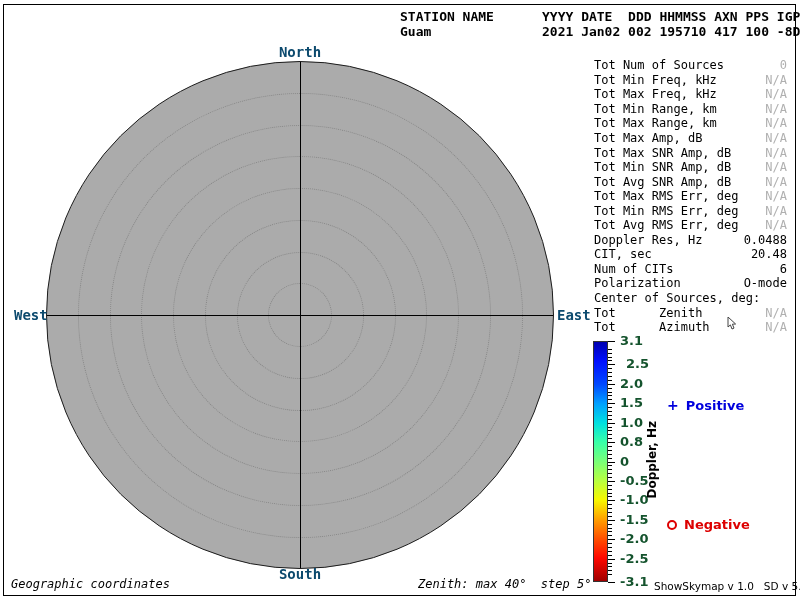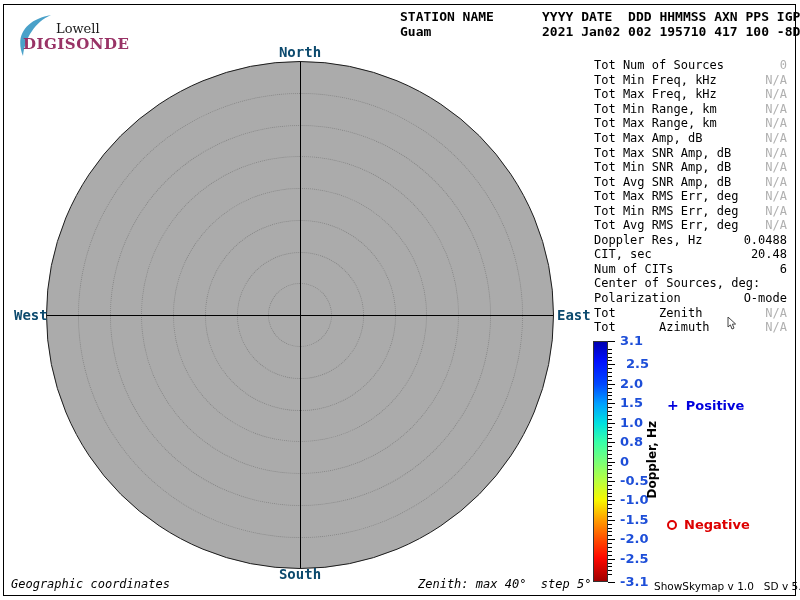--- a/index.html
+++ b/index.html
@@ -50,21 +50,21 @@
   
   .cbar{position:absolute;left:589px;top:336px;width:15px;height:241px;border:1px solid #333;box-sizing:border-box;
         background:linear-gradient(to bottom,
           #0000b0 0%, #0010ff 8%, #0048ff 17.7%, #00a0ff 25.8%, #00e0e0 33.9%,
           #38ffa8 41.9%, #78ff78 50%, #b8ff40 58.1%, #f8f800 66.1%, #ffa000 74.2%,
           #ff5000 82.3%, #ff0800 90.3%, #a00000 100%);}
   .cb-tick{position:absolute;left:604px;height:1px;background:#000;}
   .cb-tick.major{width:7px;}
   .cb-tick.minor{width:4px;}
   .cb-label{position:absolute;left:616px;font-family:"DejaVu Sans","Liberation Sans",sans-serif;
-            font-size:13px;font-weight:bold;color:#1d4ed8;}
+            font-size:13px;font-weight:bold;color:#14532d;}
   .cb-axis-label{position:absolute;left:641px;top:416px;writing-mode:vertical-rl;transform:rotate(180deg);
                  font-family:"DejaVu Sans","Liberation Sans",sans-serif;font-size:12px;font-weight:bold;color:#000;}
   .legend{position:absolute;font-family:"DejaVu Sans","Liberation Sans",sans-serif;
           font-size:13px;font-weight:bold;display:flex;align-items:center;}
   .legend.pos{left:663px;top:392px;color:#0000dd;}
   .legend.neg{left:663px;top:512px;color:#dd0000;}
   .legend .sym{display:inline-block;margin-right:7px;font-size:14px;}
   .legend .ring-sym{display:inline-block;width:6px;height:6px;border:2px solid #dd0000;border-radius:50%;
                     margin-right:7px;}
 
@@ -76,27 +76,20 @@
               font-size:10.5px;color:#000;white-space:pre;}
 
   .cursor{position:absolute;left:723px;top:312px;}
 </style>
 </head>
 <body>
 
 <div class="stage">
   <div class="window">
 
-    <div class="logo">
-      <svg class="crescent" width="40" height="44" viewBox="0 0 40 44">
-        <path d="M 35 3 C 19 10 9 26 7 44 C -2 22 12 7 35 3 Z" fill="#4aa1c9"></path>
-      </svg>
-      <div class="logo-top">Lowell</div>
-      <div class="logo-bottom">DIGISONDE</div>
-    </div>
 
     <div class="hdr r1 c1">STATION NAME</div>
     <div class="hdr r1 c2">YYYY DATE  DDD HHMMSS AXN PPS IGP</div>
     <div class="hdr r2 c1">Guam</div>
     <div class="hdr r2 c2">2021 Jan02 002 195710 417 100 -8D</div>
 
     <div class="sky-circle"></div>
     <div class="ring r1"></div>
     <div class="ring r2"></div>
     <div class="ring r3"></div>
@@ -166,26 +159,26 @@
         </div>
         <div class="prow">
           <span class="plabel">CIT, sec</span>
           <span class="pvalue">20.48</span>
         </div>
         <div class="prow">
           <span class="plabel">Num of CITs</span>
           <span class="pvalue">6</span>
         </div>
         <div class="prow">
+          <span class="plabel">Polarization</span>
+          <span class="pvalue">O-mode</span>
+        </div>
+        <div class="prow">
           <span class="plabel">Center of Sources, deg:</span>
           <span class="pvalue"></span>
-        </div>
-        <div class="prow">
-          <span class="plabel">Polarization</span>
-          <span class="pvalue">O-mode</span>
         </div>
         <div class="prow">
           <span class="plabel">Tot      Zenith</span>
           <span class="pvalue muted">N/A</span>
         </div>
         <div class="prow">
           <span class="plabel">Tot      Azimuth</span>
           <span class="pvalue muted">N/A</span>
         </div>
       </div>

